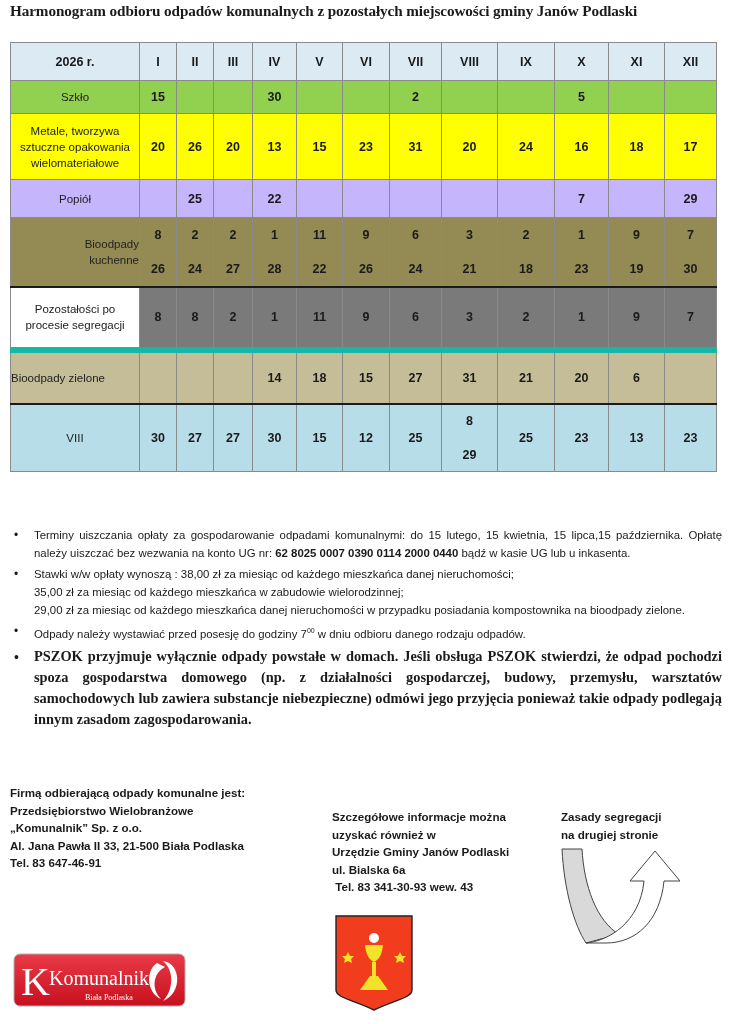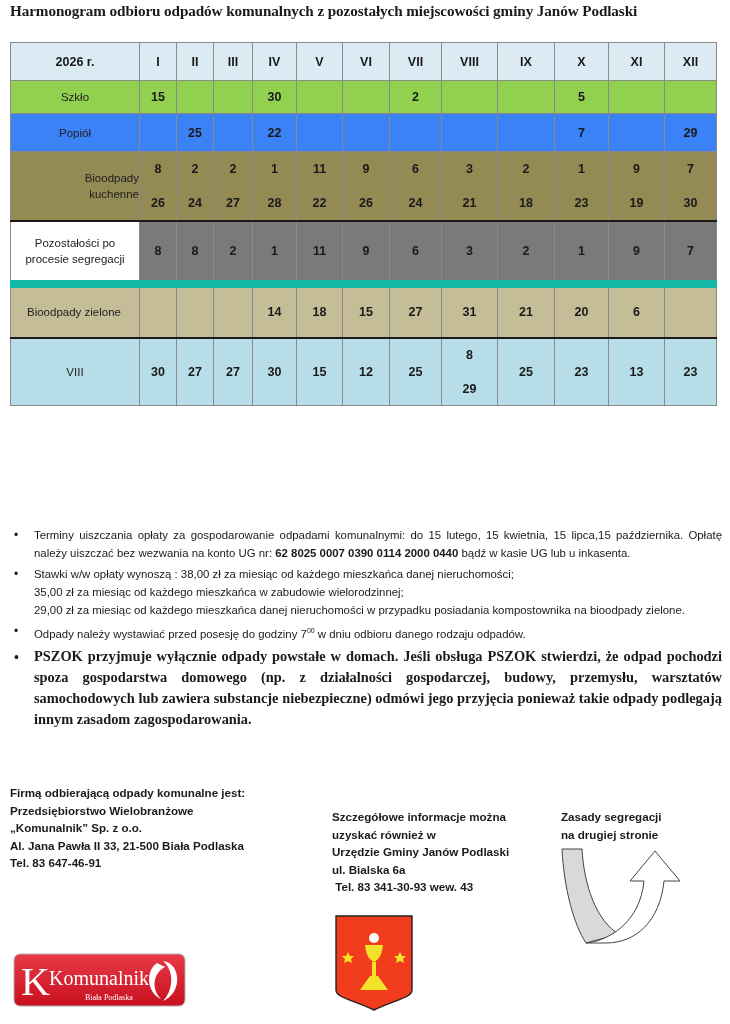--- a/index.html
+++ b/index.html
@@ -21,32 +21,32 @@
     font-family: "Liberation Sans", sans-serif; font-size: 12.5px; font-weight: bold;
     color: #1a1a1a; padding: 0;
   }
   table.schedule .label {
     font-weight: normal; font-size: 11.5px; line-height: 16px; color: #222;
   }
   .row-header th { background: #dbeaf3; height: 38px; font-size: 12px; }
   .row-glass td { background: #92d050; height: 33px; }
   .row-metal td { background: #ffff00; height: 66px; }
   .row-paper td { background: #8db3e2; height: 36px; }
-  .row-ash td { background: #3b82f6; height: 38px; }
+  .row-ash td { background: #c4b5fd; height: 38px; }
   .row-bio td { background: #948a54; height: 69px; }
   .row-bio { border-bottom: 2px solid #1a1a1a; }
   .row-rest td { background: #7a7a7a; color: #ffffff; height: 63px; }
   .row-rest td.label { background: #ffffff; color: #222; }
-  .row-rest { border-bottom: 8px solid #14b8a6; }
+  .row-rest { border-bottom: 6px solid #14b8a6; }
   .row-green td { background: #c4bd97; height: 54px; }
   .row-green { border-bottom: 2px solid #1a1a1a; }
   .row-pszok td { background: #b7dde8; height: 68px; }
   td .stack { display: flex; flex-direction: column; justify-content: space-between; height: 48px; align-items: center; }
   .row-bio td.label, .row-green td.label { text-align: right; }
-  .row-green td.label { text-align: left; padding-left: 16px; }
+  .row-green td.label { text-align: left; padding-left: 0; }
 
   .notes { position: absolute; left: 10px; top: 526px; width: 712px; }
   .note {
     position: relative; padding-left: 24px; font-family: "Liberation Sans", sans-serif;
     font-size: 11.4px; line-height: 18px; color: #1a1a1a; text-align: justify;
     margin-bottom: 3px;
   }
   .note .bullet { position: absolute; left: 4px; top: 0; font-size: 12px; }
   .note b { font-weight: bold; }
   .note sup { font-size: 7px; vertical-align: 5px; }
@@ -112,20 +112,39 @@
     <td></td>
     <td></td>
     <td>2</td>
     <td></td>
     <td></td>
     <td>5</td>
     <td></td>
     <td></td>
   </tr>
 
+  <tr class="row-metal">
+    <td class="label">
+      <div>Metale, tworzywa</div>
+      <div>sztuczne opakowania</div>
+      <div>wielomateriałowe</div>
+    </td>
+    <td>20</td>
+    <td>26</td>
+    <td>20</td>
+    <td>13</td>
+    <td>15</td>
+    <td>23</td>
+    <td>31</td>
+    <td>20</td>
+    <td>24</td>
+    <td>16</td>
+    <td>18</td>
+    <td>17</td>
+  </tr>
 
 
   <tr class="row-ash">
     <td class="label">Popiół</td>
     <td></td>
     <td>25</td>
     <td></td>
     <td>22</td>
     <td></td>
     <td></td>

